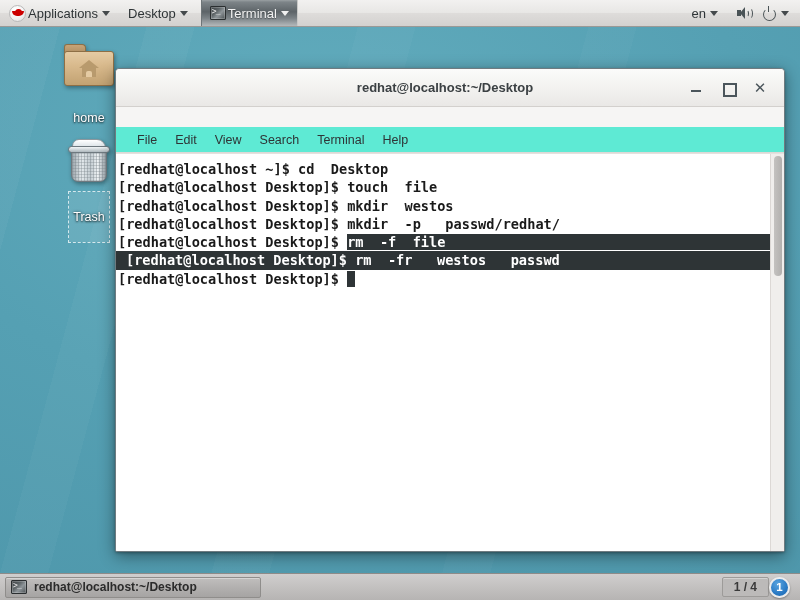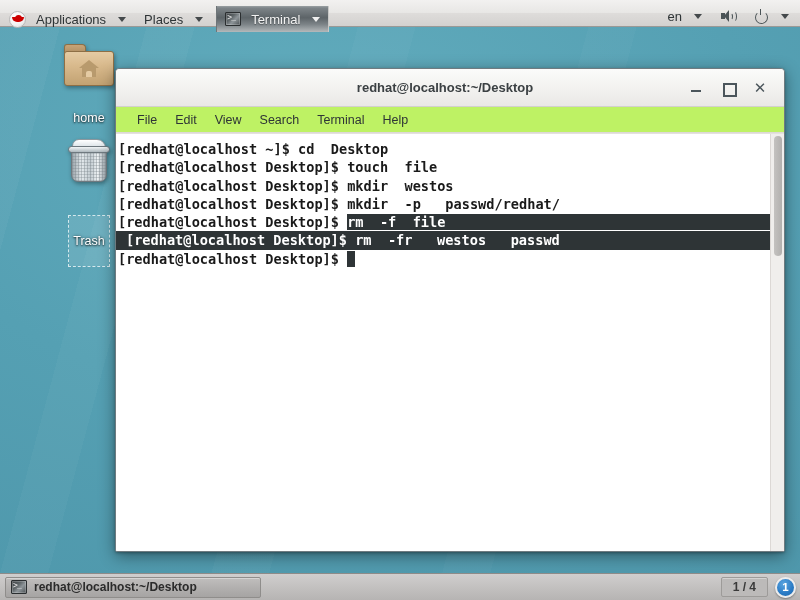--- a/index.html
+++ b/index.html
@@ -49,26 +49,25 @@
     display: flex;
     align-items: stretch;
     font-size: 13px;
     color: #2e3436;
     z-index: 50;
   }
 
   .panel-btn {
     display: flex;
     align-items: center;
-    gap: 10px;
+    gap: 2px;
     padding: 0 9px;
     height: 26px;
     cursor: default;
     white-space: nowrap;
-    margin-top: 6px;
   }
   .panel-btn .lbl { font-size: 13px; color: #2e3436; }
   .panel-arrow {
     width: 0; height: 0;
     border-left: 4px solid transparent;
     border-right: 4px solid transparent;
     border-top: 5px solid #44494b;
     margin-left: 2px;
     flex: none;
   }
@@ -218,21 +217,21 @@
     text-shadow: 0 1px 2px rgba(0,0,0,0.75), 0 0 3px rgba(0,0,0,0.5);
     padding: 18px 4px;
     white-space: nowrap;
   }
   .desk-icon.selected .cap {
     outline: 1px dashed rgba(255,255,255,0.75);
     background: rgba(255,255,255,0.10);
   }
 
   #icon-home { left: 51px; top: 44px; }
-  #icon-trash { left: 51px; top: 137px; gap: 24px; }
+  #icon-trash { left: 51px; top: 137px; }
 
   
   .folder-ico {
     width: 50px; height: 42px;
     position: relative;
     filter: drop-shadow(1px 2px 2px rgba(0,0,0,0.35));
   }
   .folder-ico .tab {
     position: absolute;
     left: 0; top: 0;
@@ -371,26 +370,27 @@
     font-size: 15px;
     font-weight: bold;
     line-height: 16px;
     text-align: center;
     font-family: "DejaVu Sans", sans-serif;
   }
 
   #menubar {
     height: 26px;
     flex: none;
-    background: #bef264;
+    background: #5eead4;
     border-bottom: 1px solid #ddd9d6;
     display: flex;
     align-items: center;
     padding-left: 12px;
     gap: 0;
+    margin-top: 20px;
   }
   .menu-item {
     font-size: 12.5px;
     color: #2e3436;
     padding: 3px 9px;
     cursor: default;
     white-space: nowrap;
   }
 
   #term-body {
@@ -478,22 +478,21 @@
     font-weight: bold;
     color: #2b2b2b;
     white-space: nowrap;
     overflow: hidden;
     text-overflow: ellipsis;
   }
   .bp-spacer { flex: 1 1 auto; }
   #workspace-switcher {
     display: flex;
     align-items: center;
-    gap: 7px;
-    padding-right: 4px;
+    padding-right: 10px;
   }
   #ws-count {
     font-size: 12px;
     font-weight: bold;
     color: #3a3a3a;
     background: #bcbab9;
     border: 1px solid #9d9b99;
     border-radius: 2px;
     padding: 2px 11px;
     box-shadow: inset 0 1px 0 rgba(255,255,255,0.35);
@@ -519,21 +518,21 @@
 
   <div id="top-panel">
 
     <div class="panel-btn">
       <span class="rh-logo"></span>
       <span class="lbl">Applications</span>
       <span class="panel-arrow"></span>
     </div>
 
     <div class="panel-btn">
-      <span class="lbl">Places</span>
+      <span class="lbl">Desktop</span>
       <span class="panel-arrow"></span>
     </div>
 
     <div class="panel-btn" id="panel-window-item">
       <span class="term-ico"></span>
       <span class="lbl">Terminal</span>
       <span class="panel-arrow"></span>
     </div>
 
     <div class="panel-spacer"></div>

